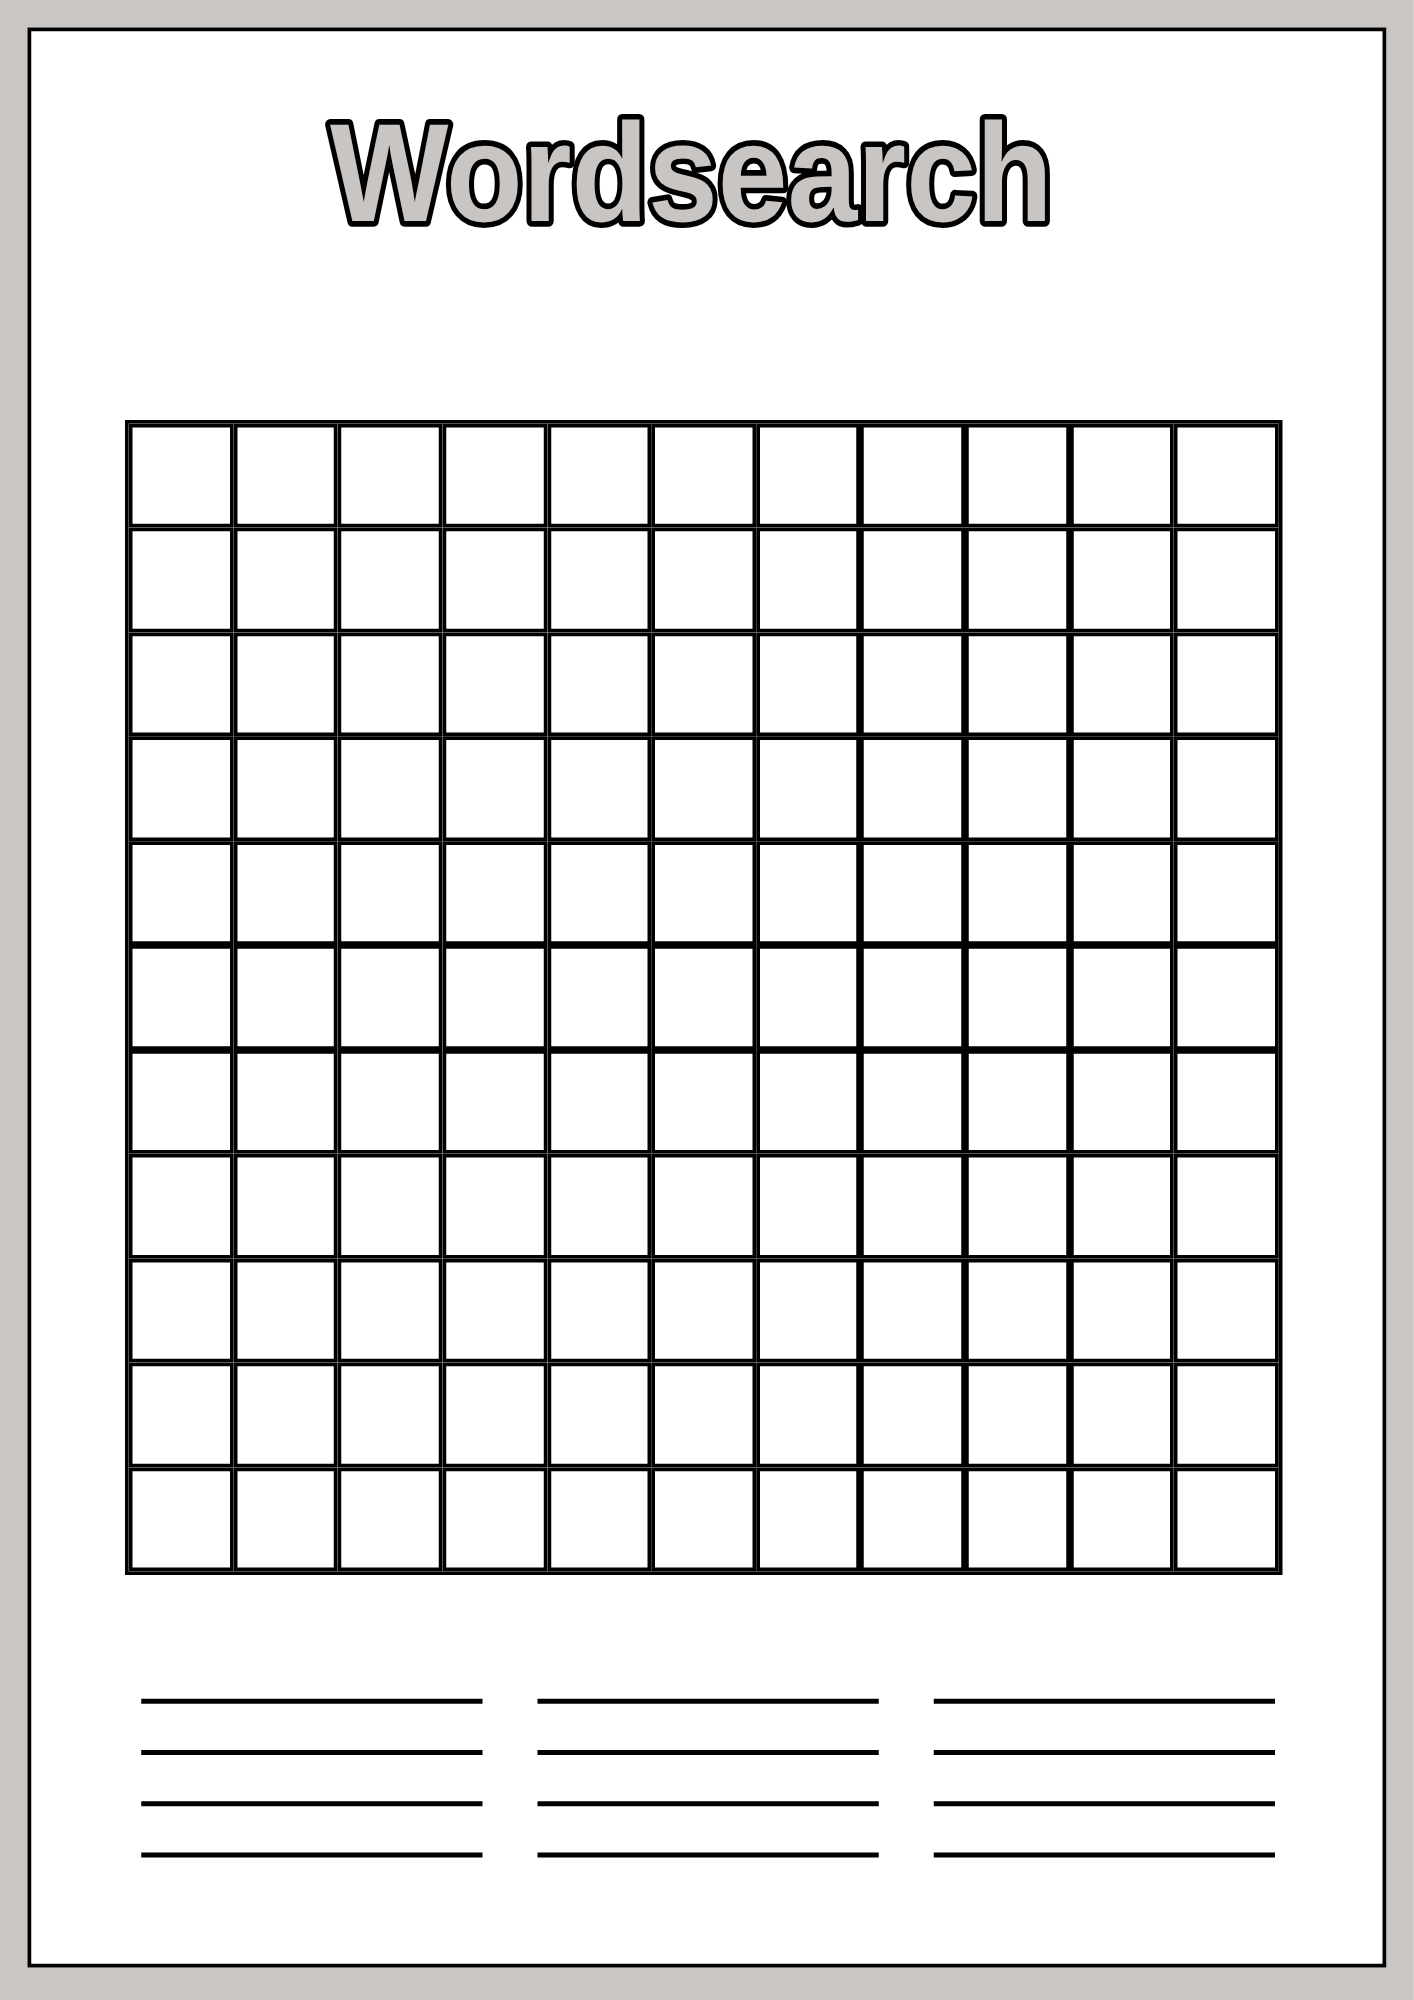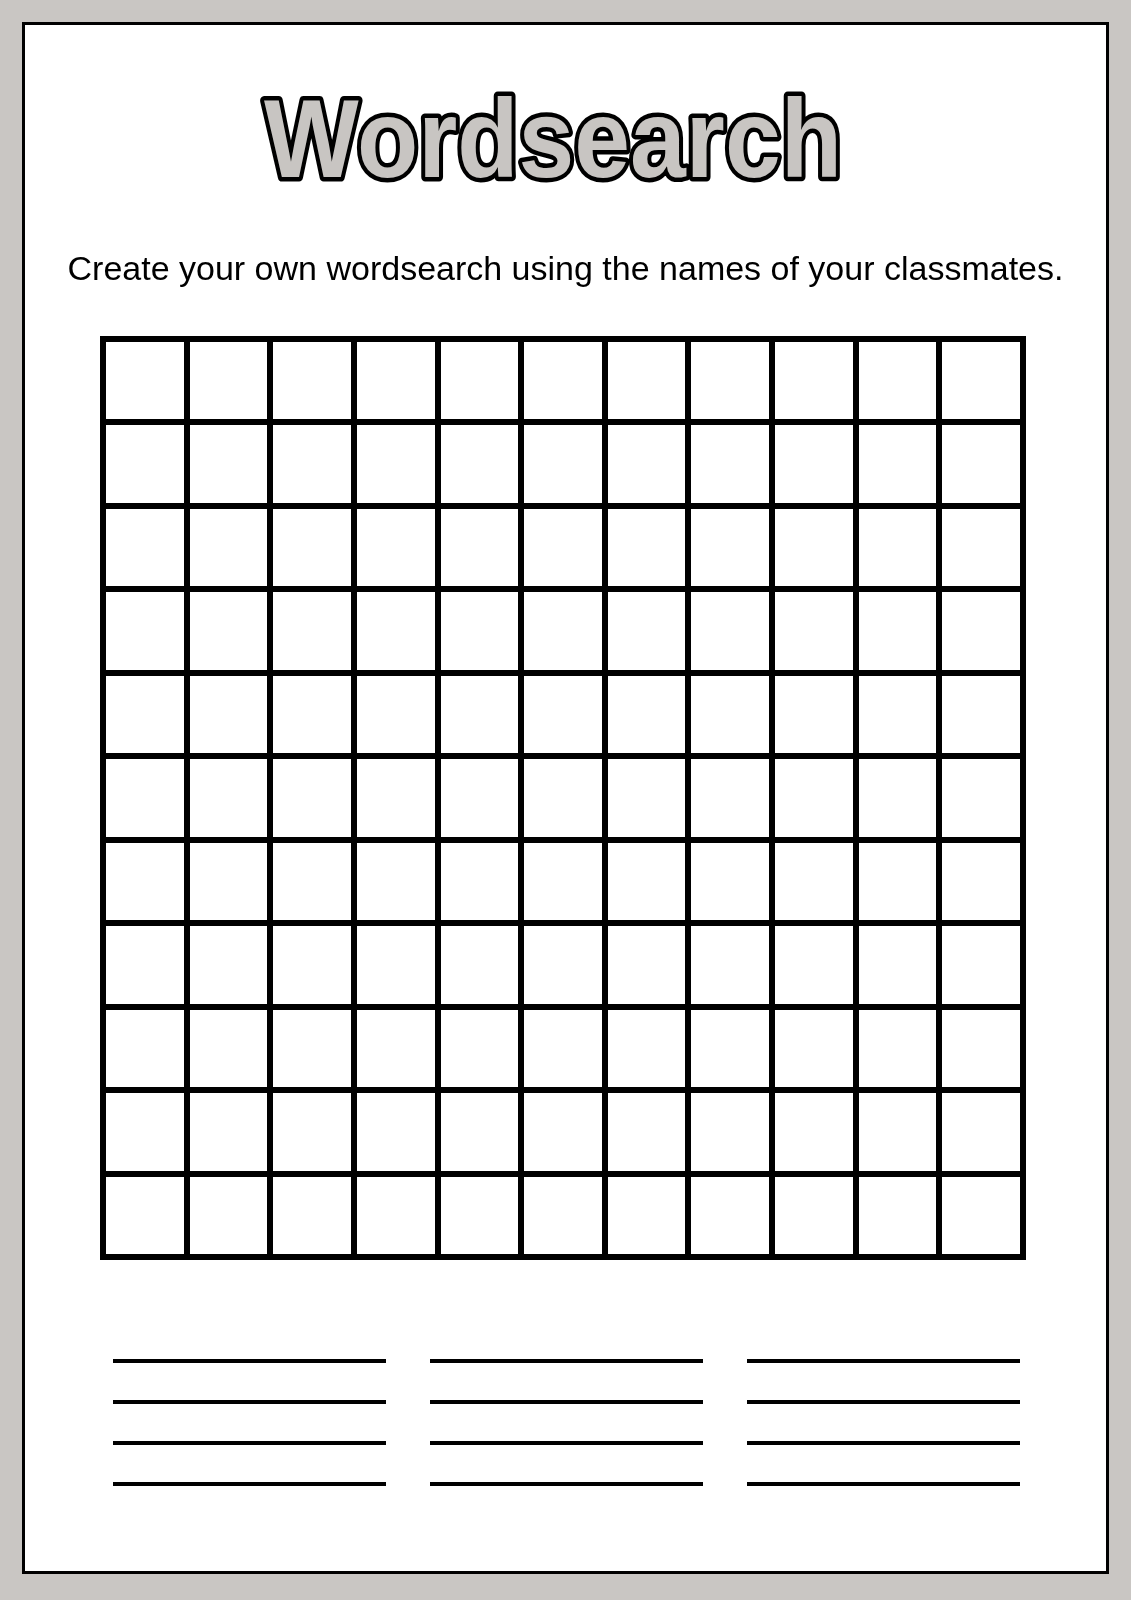--- a/index.html
+++ b/index.html
@@ -95,21 +95,20 @@
 </style>
 </head>
 <body>
 
 <div class="page">
 
   <svg class="title-svg" viewBox="0 0 1081 150" aria-hidden="false">
     <text class="title-text" x="528" y="112" text-anchor="middle" textLength="578" lengthAdjust="spacingAndGlyphs">Wordsearch</text>
   </svg>
 
-  <div class="subtitle">Create your own wordsearch using the names of your classmates.</div>
 
   <div class="grid" style="grid-template-columns: repeat(11, 1fr); grid-template-rows: repeat(11, 1fr);">
       <div class="cell"></div>
       <div class="cell"></div>
       <div class="cell"></div>
       <div class="cell"></div>
       <div class="cell"></div>
       <div class="cell"></div>
       <div class="cell"></div>
       <div class="cell"></div>

